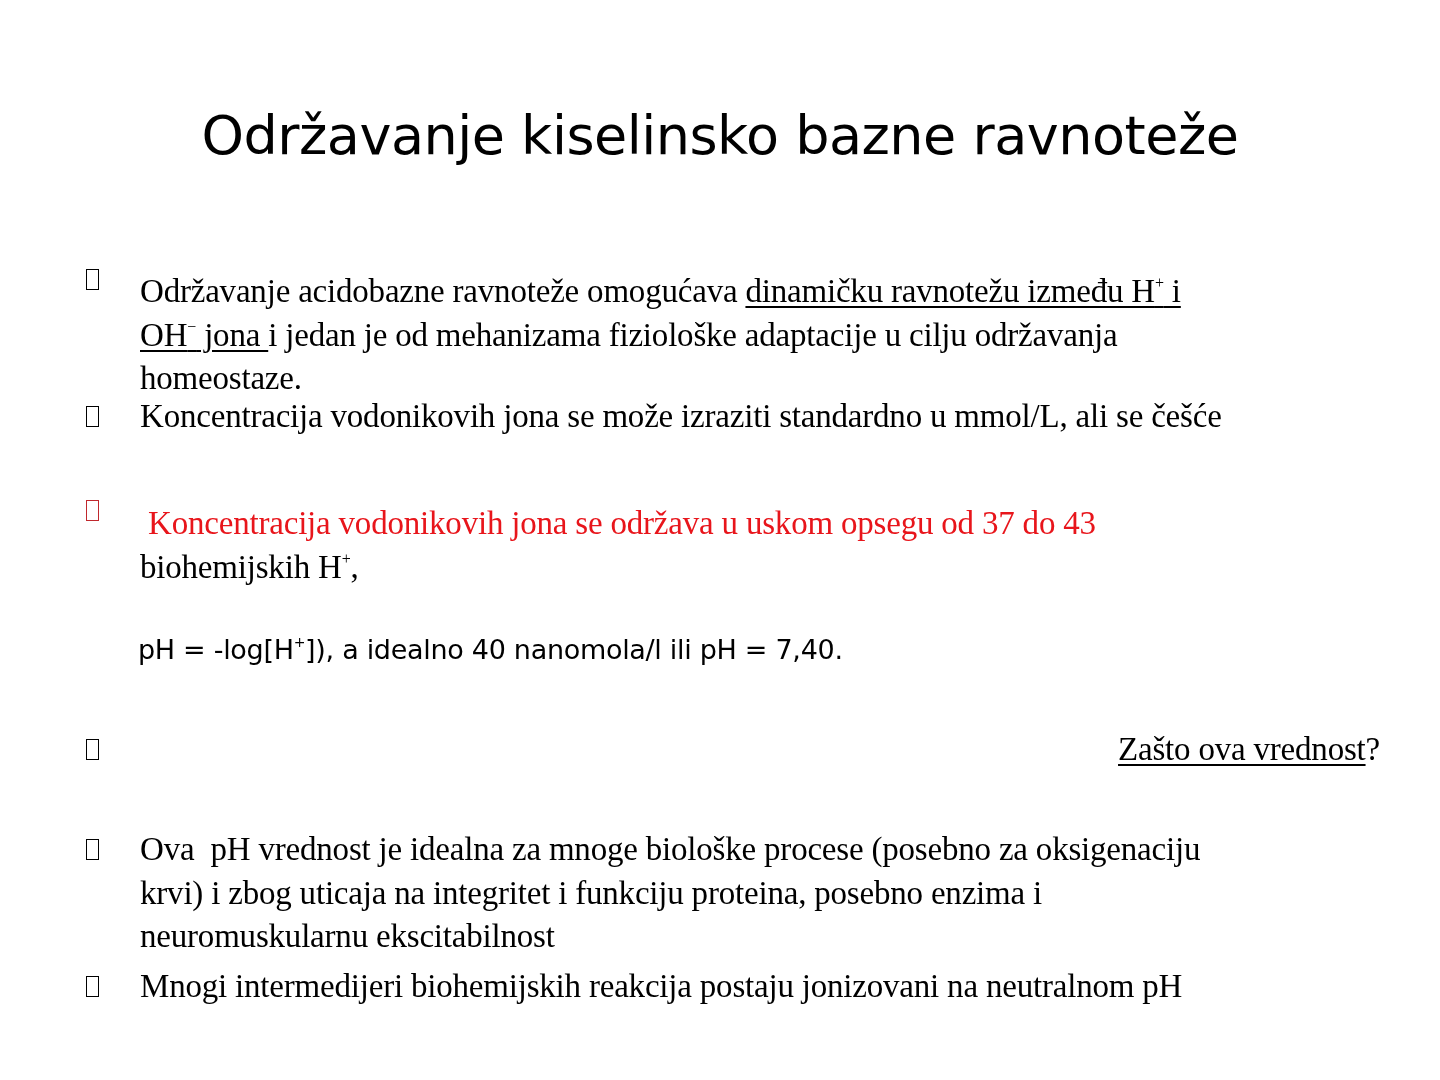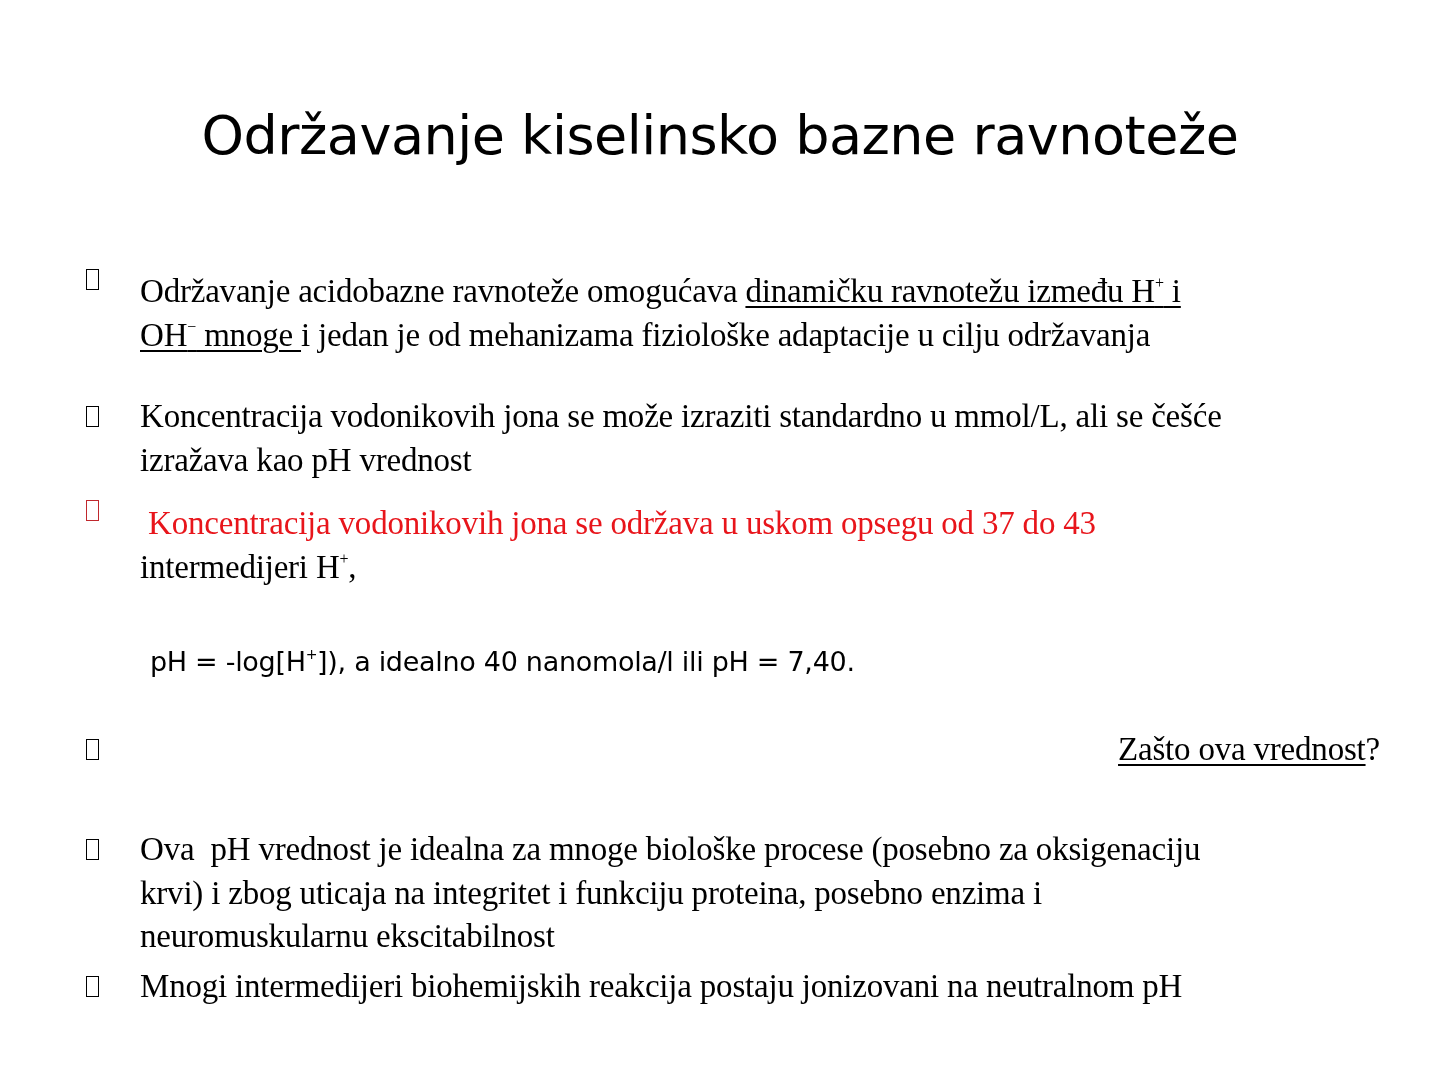--- a/index.html
+++ b/index.html
@@ -74,52 +74,52 @@
     .formula {
       position: absolute;
       left: 134px;
       top: 626px;
       font-family: "DejaVu Sans", sans-serif;
       font-size: 27px;
       line-height: 40px;
       color: #000000;
       letter-spacing: -0.3px;
       white-space: nowrap;
-      margin: 16px;
+      margin: 4px;
     }
     .formula sup.ion { font-size: 14px; vertical-align: 12px; }
   </style>
 </head>
 <body>
 
 <div class="slide">
 
   <h1 class="title">Održavanje kiselinsko bazne ravnoteže</h1>
 
   <div class="bullet-block">
     <span class="bullet-glyph" style="top:269px;"></span>
     <p class="para" style="top:258px;margin-top:12px;">
       <span class="line"><span>Održavanje acidobazne ravnoteže omogućava </span><span class="u"><span>dinamičku ravnotežu između H</span><sup class="ion">+</sup><span> i</span></span></span>
-      <span class="line"><span class="u"><span>OH</span><sup class="ion">−</sup><span> mnoge </span></span><span>i jedan je od mehanizama fiziološke adaptacije u cilju održavanja</span></span>
+      <span class="line"><span class="u"><span>OH</span><sup class="ion">−</sup><span> jona </span></span><span>i jedan je od mehanizama fiziološke adaptacije u cilju održavanja</span></span>
+      <span class="line"><span>homeostaze.</span></span>
     </p>
   </div>
 
   <div class="bullet-block">
     <span class="bullet-glyph" style="top:406px;"></span>
     <p class="para" style="top:395px;">
       <span class="line">Koncentracija vodonikovih jona se može izraziti standardno u mmol/L, ali se češće</span>
-      <span class="line">izražava  kao pH vrednost</span>
     </p>
   </div>
 
   <div class="bullet-block">
     <span class="bullet-glyph red" style="top:500px;"></span>
     <p class="para" style="top:489px;margin-top:13px;">
       <span class="line red"><span style="white-space:pre;"> Koncentracija vodonikovih jona se održava u uskom opsegu od 37 do 43</span></span>
-      <span class="line"><span>intermedijeri H</span><sup class="ion">+</sup><span>,</span></span>
+      <span class="line"><span>biohemijskih H</span><sup class="ion">+</sup><span>,</span></span>
     </p>
     <p class="formula"><span>pH = -log[H</span><sup class="ion">+</sup><span>]), a idealno 40 nanomola/l ili pH = 7,40.</span></p>
   </div>
 
   <div class="bullet-block">
     <span class="bullet-glyph" style="top:739px;"></span>
     <p class="para" style="top:728px;text-align:right;">
       <span class="line"><span style="white-space:pre;"> </span><span class="u">Zašto ova vrednost</span><span>?</span></span>
     </p>
   </div>

